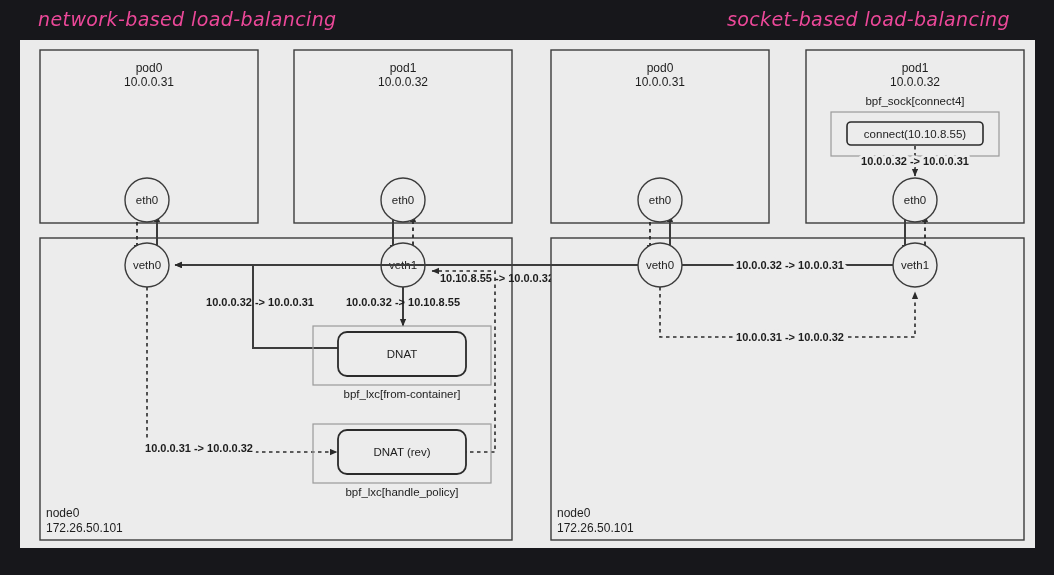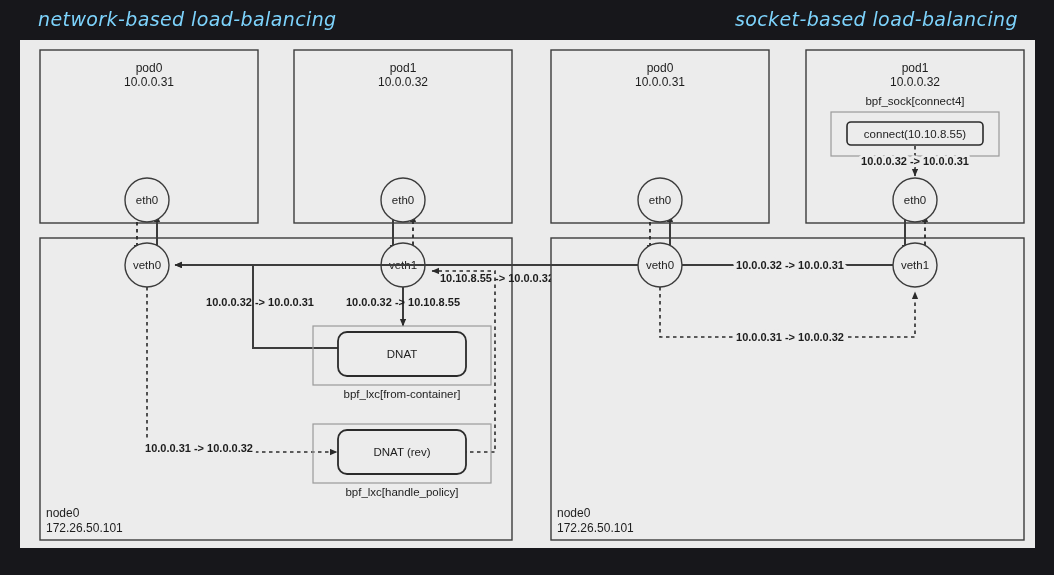--- a/index.html
+++ b/index.html
@@ -1,24 +1,24 @@
 <!DOCTYPE html>
 <html><head>
 <meta charset="utf-8">
 <style>
   html,body{margin:0;padding:0;background:#17171b;}
   body{width:1054px;height:575px;overflow:hidden;font-family:"Liberation Sans",sans-serif;}
   #stage{position:relative;width:1054px;height:575px;background:#17171b;}
   .title{
     position:absolute;top:8px;font-family:"DejaVu Sans",sans-serif;
-    font-size:19px;color:#7dd3fc;letter-spacing:.4px;white-space:nowrap;
+    font-size:19px;color:#ec4899;letter-spacing:.4px;white-space:nowrap;
     font-style:italic;font-weight:400;
   }
   #title-left{left:38px;}
-  #title-right{right:36px;}
+  #title-right{right:44px;}
   svg{position:absolute;left:0;top:0;}
   .node-label{font-family:"Liberation Sans",sans-serif;font-size:12px;fill:#1d1d1d;}
   .circ-label{font-family:"Liberation Sans",sans-serif;font-size:11.5px;fill:#1d1d1d;}
   .flow-label{font-family:"Liberation Sans",sans-serif;font-size:11px;fill:#1d1d1d;font-weight:bold;}
   .boxlabel{font-family:"Liberation Sans",sans-serif;font-size:11.5px;fill:#1d1d1d;}
 </style>
 </head>
 <body>
 
 <div id="stage">

